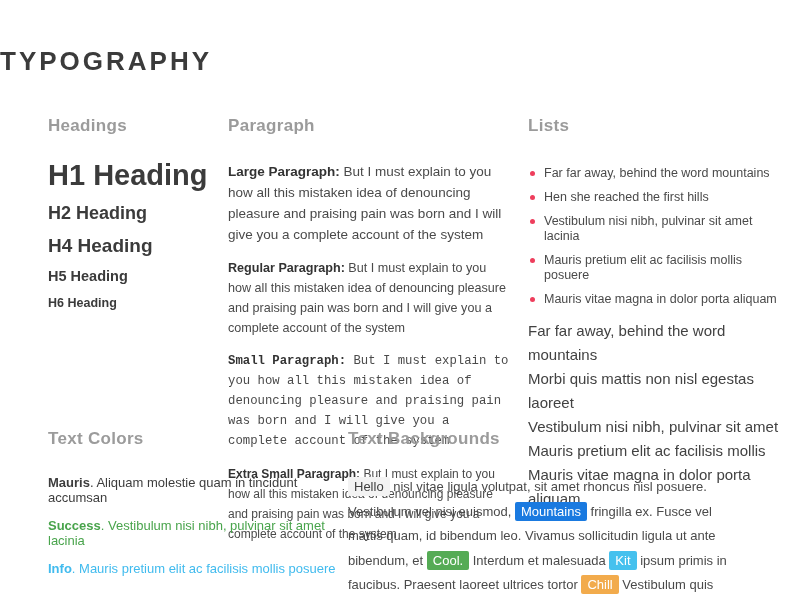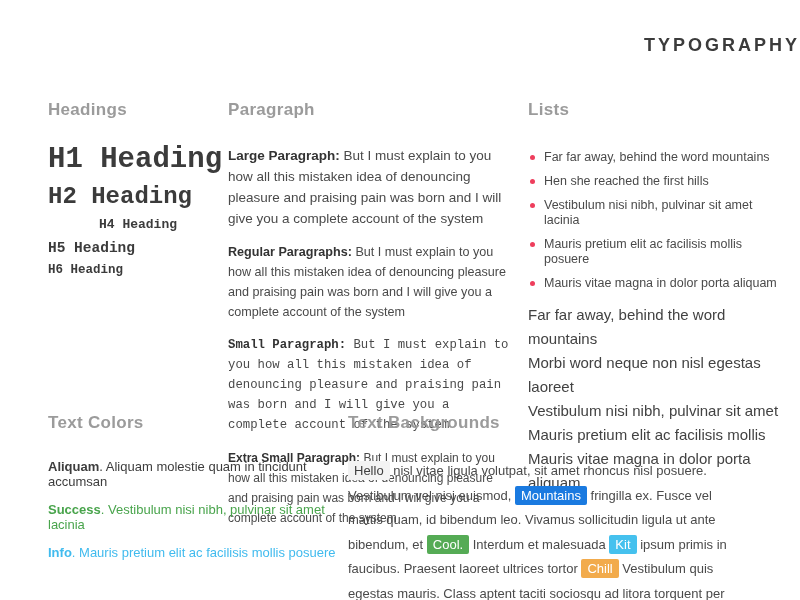--- a/index.html
+++ b/index.html
@@ -4,46 +4,46 @@
 <style>
   * { box-sizing: border-box; }
   html, body { margin: 0; padding: 0; background: #ffffff; }
   body {
     width: 800px; height: 600px; overflow: hidden;
     font-family: "Liberation Sans", sans-serif;
     color: #404040;
     -webkit-font-smoothing: antialiased;
   }
   .page-title {
-    text-align: right;
-    font-size: 18px;
+    text-align: left;
+    font-size: 26px;
     font-weight: 800;
     letter-spacing: 3px;
     color: #3b3b3b;
-    margin: 30px 0 0 0;
+    margin: 46px 0 0 0;
     line-height: 30px;
   }
   .row { display: grid; padding-left: 48px; }
   .row-1 { grid-template-columns: 180px 300px 262px; margin-top: 40px; height: 313px; }
   .row-2 { grid-template-columns: 300px 424px; }
   .sec-title {
     font-size: 17px;
     font-weight: 700;
     color: #9b9b9b;
     margin: 0;
     letter-spacing: 0.3px;
     line-height: 20px;
   }
   
   .heading-samples { margin-top: 24px; color: #3b3b3b; }
-  .hs { font-weight: 800; margin: 4px 0 8px 0; line-height: 1.1; font-family: Liberation Mono, monospace; }
+  .hs { font-weight: 800; margin: 12px 0 8px 0; line-height: 1.1; }
   .hs-1 { font-size: 29px; }
-  .hs-2 { font-size: 24px; }
+  .hs-2 { font-size: 18px; }
   .hs-3 { font-size: 20px; }
-  .hs-4 { font-size: 13px; text-align: center; }
+  .hs-4 { font-size: 19px; }
   .hs-5 { font-size: 14.5px; margin-bottom: 7px; }
   .hs-6 { font-size: 12.5px; }
   
   .para-col { padding-right: 18px; }
   .para { margin: 0 0 13px 0; color: #4a4a4a; }
   .para b { color: #333; }
   .para.first { margin-top: 25px; }
   .para-lg { font-size: 13.5px; line-height: 21px; }
   .para-md { font-size: 12.6px; line-height: 20px; }
   .para-sm { font-size: 12.3px; line-height: 20px; font-family: Liberation Mono, monospace; }
@@ -97,21 +97,21 @@
         <div class="hs hs-2">H2 Heading</div>
         <div class="hs hs-4">H4 Heading</div>
         <div class="hs hs-5">H5 Heading</div>
         <div class="hs hs-6">H6 Heading</div>
       </div>
     </section>
 
     <section class="para-col">
       <h2 class="sec-title">Paragraph</h2>
       <p class="para para-lg first"><b>Large Paragraph:</b><span> But I must explain to you how all this mistaken idea of denouncing pleasure and praising pain was born and I will give you a complete account of the system</span></p>
-      <p class="para para-md"><b>Regular Paragraphs:</b><span> But I must explain to you how all this mistaken idea of denouncing pleasure and praising pain was born and I will give you a complete account of the system</span></p>
+      <p class="para para-md"><b>Regular Paragraph:</b><span> But I must explain to you how all this mistaken idea of denouncing pleasure and praising pain was born and I will give you a complete account of the system</span></p>
       <p class="para para-sm"><b>Small Paragraph:</b><span> But I must explain to you how all this mistaken idea of denouncing pleasure and praising pain was born and I will give you a complete account of the system</span></p>
       <p class="para para-xs"><b>Extra Small Paragraph:</b><span> But I must explain to you how all this mistaken idea of denouncing pleasure and praising pain was born and I will give you a complete account of the system</span></p>
     </section>
 
     <section>
       <h2 class="sec-title">Lists</h2>
       <ul class="bullet-list">
         <li>
             <span class="dot" style="background-color: rgb(238, 62, 92);"></span>
             <span>Far far away, behind the word mountains</span>
@@ -128,35 +128,35 @@
             <span class="dot" style="background-color: rgb(238, 62, 92);"></span>
             <span>Mauris pretium elit ac facilisis mollis posuere</span>
           </li>
         <li>
             <span class="dot" style="background-color: rgb(238, 62, 92);"></span>
             <span>Mauris vitae magna in dolor porta aliquam</span>
           </li>
       </ul>
       <ul class="plain-list">
         <li>Far far away, behind the word mountains</li>
-        <li>Morbi word neque non nisl egestas laoreet</li>
+        <li>Morbi quis mattis non nisl egestas laoreet</li>
         <li>Vestibulum nisi nibh, pulvinar sit amet</li>
         <li>Mauris pretium elit ac facilisis mollis</li>
         <li>Mauris vitae magna in dolor porta aliquam</li>
       </ul>
     </section>
 
   </div>
 
   <div class="row row-2">
 
     <section>
       <h2 class="sec-title">Text Colors</h2>
       <div class="color-lines">
-        <p class="color-line"><b style="color: rgb(61, 61, 61);">Aliquam</b><span style="color: rgb(61, 61, 61);">. Aliquam molestie quam in tincidunt accumsan</span></p>
+        <p class="color-line"><b style="color: rgb(61, 61, 61);">Mauris</b><span style="color: rgb(61, 61, 61);">. Aliquam molestie quam in tincidunt accumsan</span></p>
         <p class="color-line"><b style="color: rgb(73, 164, 76);">Success</b><span style="color: rgb(73, 164, 76);">. Vestibulum nisi nibh, pulvinar sit amet lacinia</span></p>
         <p class="color-line"><b style="color: rgb(65, 187, 238); text-align: right;">Info</b><span style="color: rgb(65, 187, 238);">. Mauris pretium elit ac facilisis mollis posuere</span></p>
 
       </div>
     </section>
 
     <section class="tb-col">
       <h2 class="sec-title">Text Backgrounds</h2>
       <p class="tb-paragraph">
         <span class="badge" style="color: rgb(64, 64, 64); background-color: rgb(243, 243, 243);">Hello</span><span> nisl vitae ligula volutpat, sit amet rhoncus nisl posuere. Vestibulum vel nisi euismod, </span><span class="badge" style="color: rgb(255, 255, 255); background-color: rgb(26, 122, 224);">Mountains</span><span> fringilla ex. Fusce vel mattis quam, id bibendum leo. Vivamus sollicitudin ligula ut ante bibendum, et </span><span class="badge" style="color: rgb(255, 255, 255); background-color: rgb(85, 171, 85);">Cool.</span><span> Interdum et malesuada </span><span class="badge" style="color: rgb(255, 255, 255); background-color: rgb(69, 193, 238);">Kit</span><span> ipsum primis in faucibus. Praesent laoreet ultrices tortor </span><span class="badge" style="color: rgb(255, 255, 255); background-color: rgb(242, 171, 76);">Chill</span><span> Vestibulum quis egestas mauris. Class aptent taciti sociosqu ad litora torquent per conubia nostra, </span>

